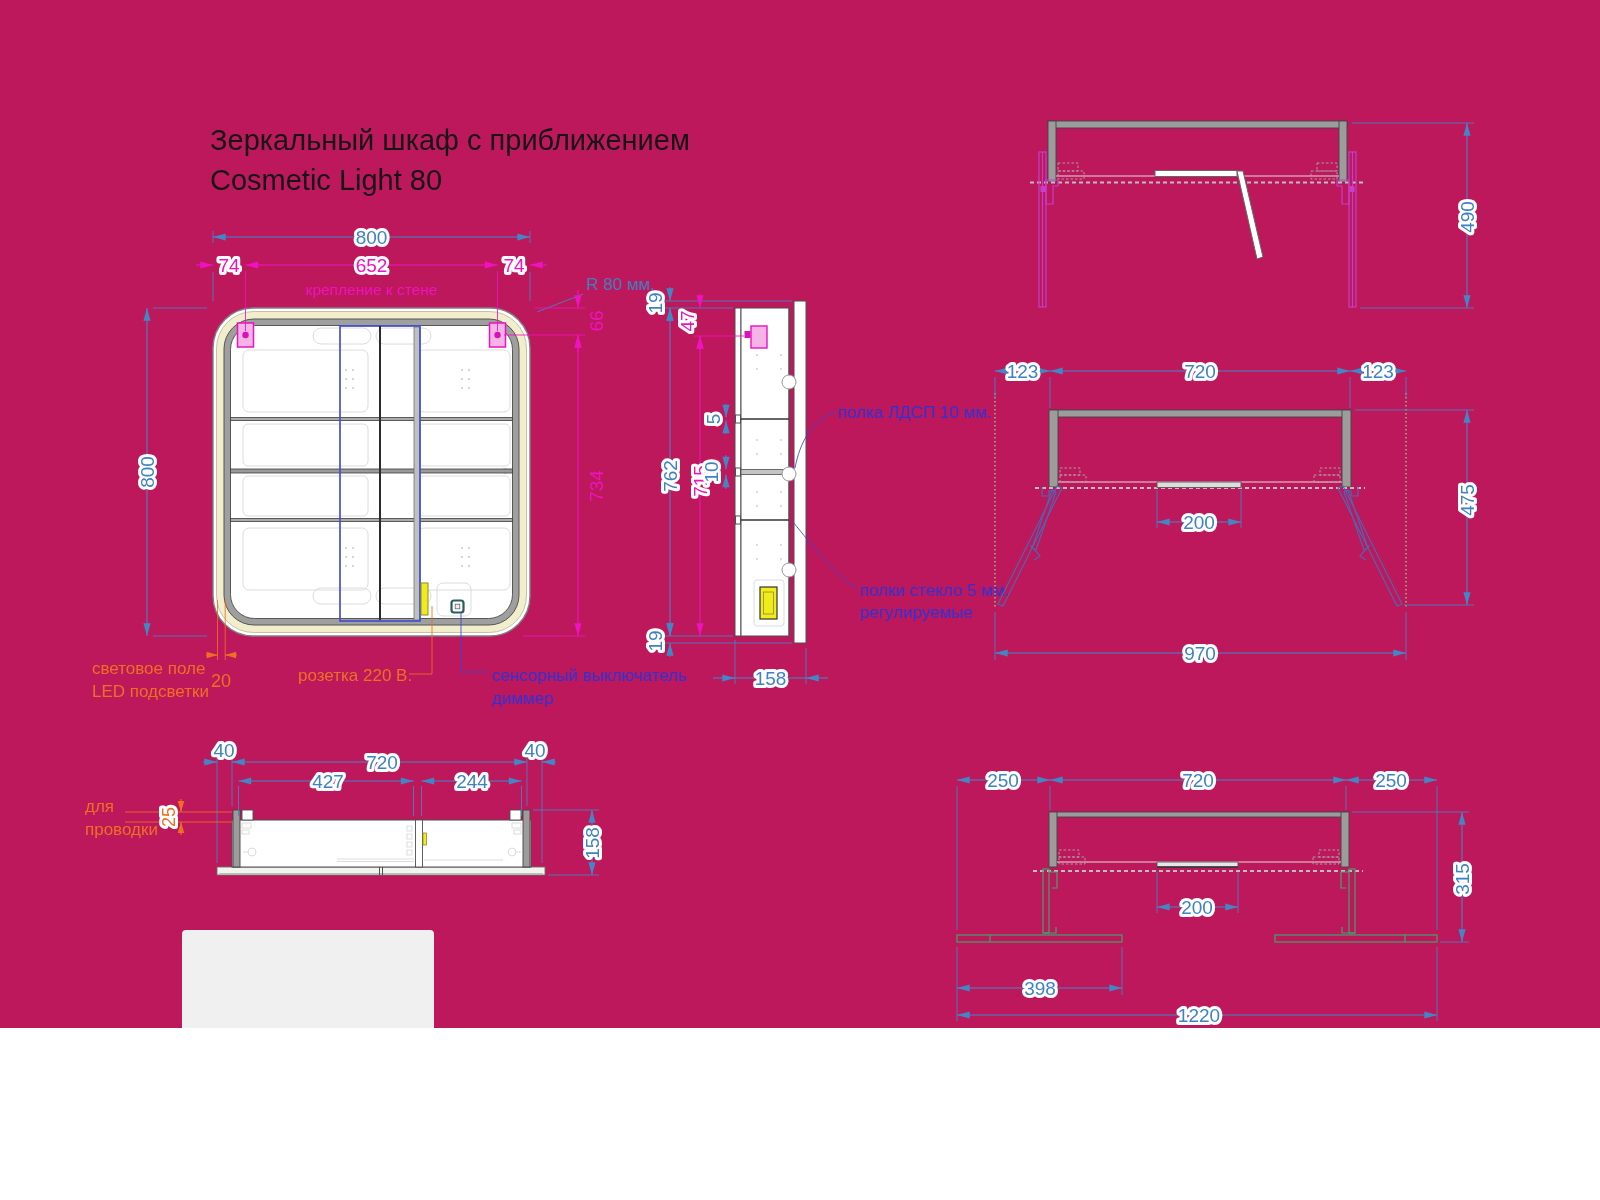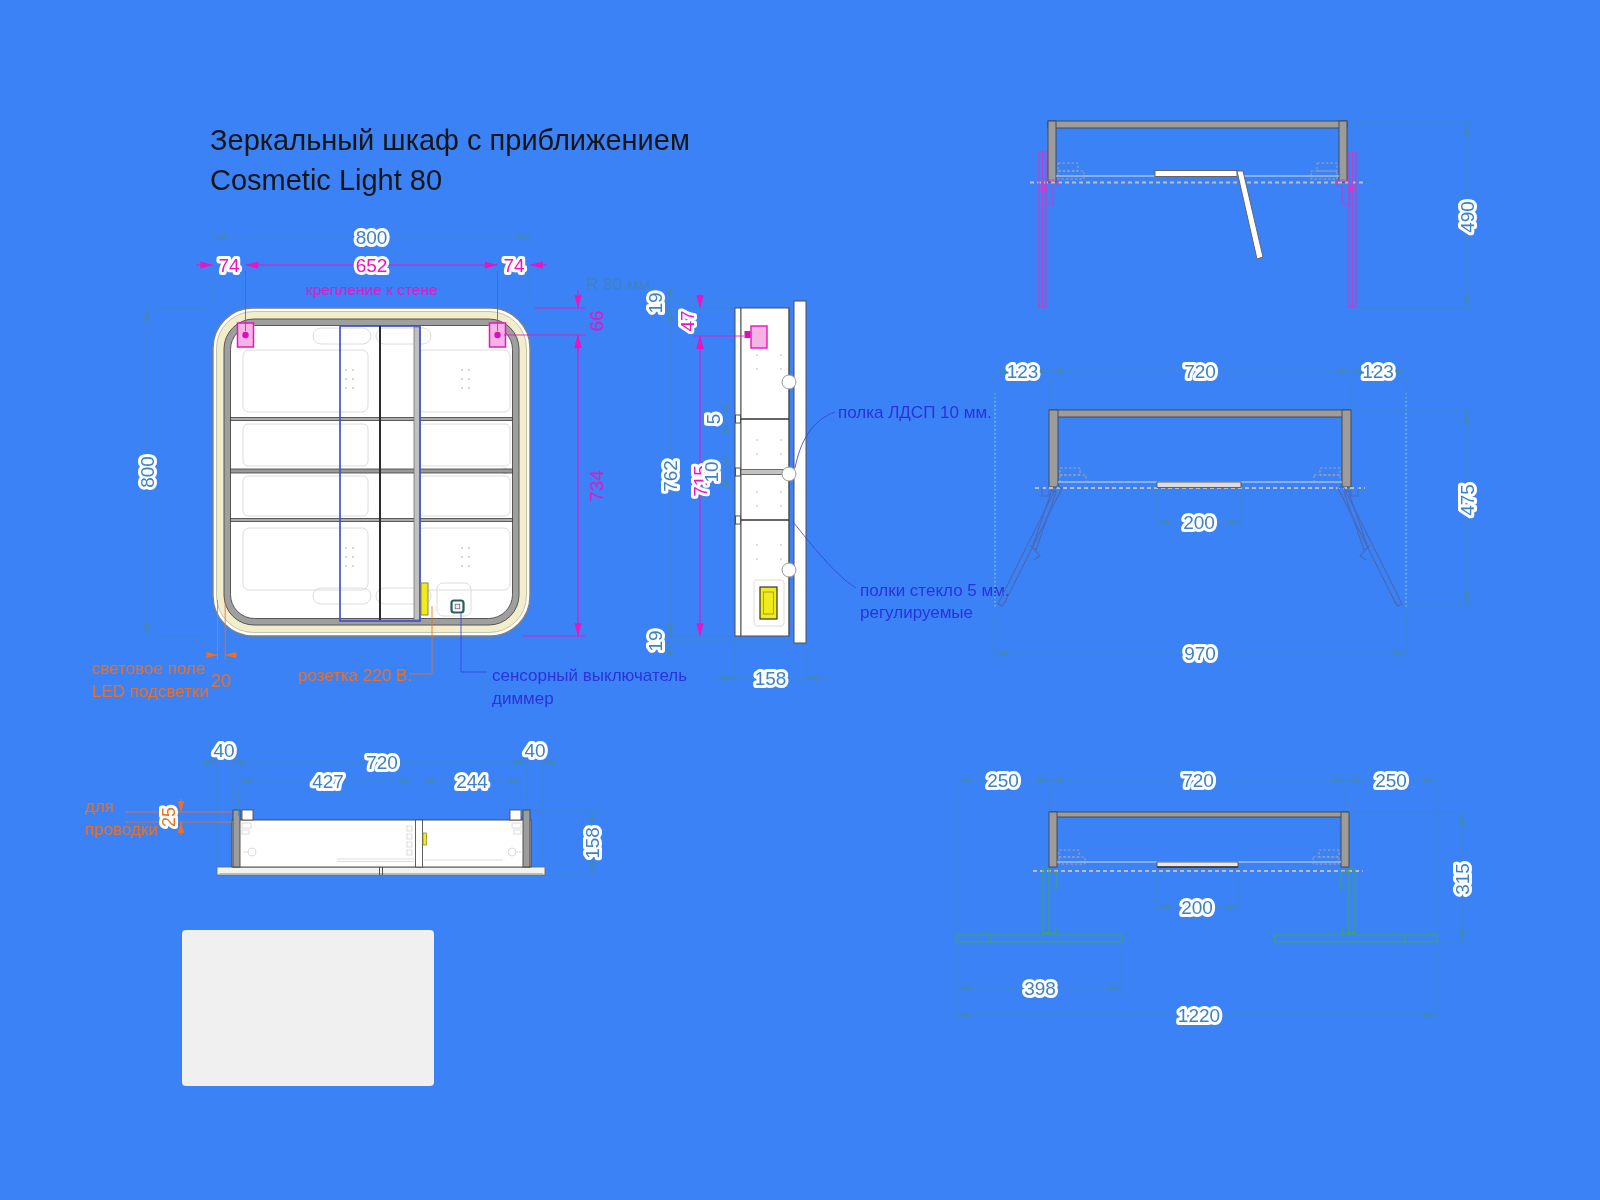--- a/index.html
+++ b/index.html
@@ -1,16 +1,16 @@
 <!DOCTYPE html>
 <html><head>
 <meta charset="utf-8">
 <style>
   html,body{margin:0;padding:0;background:#ffffff;}
-  .stage{position:relative;width:1600px;height:1200px;background:#3b82f6;overflow:hidden;text-align:center;}
+  .stage{position:relative;width:1600px;height:1028px;background:#be185d;overflow:hidden;text-align:center;}
   svg text{font-family:"Liberation Sans","DejaVu Sans",sans-serif;}
   
   .ttl{fill:#161616;font-size:29px;}
   .tb {fill:#3e82c4;font-size:19px;}
   .tm {fill:#ee12c1;font-size:19px;}
   .to {fill:#ed7021;font-size:18px;}
   .tlb{fill:#2b33d8;font-size:17px;}
   .tlo{fill:#ed7021;font-size:17px;}
   .tlm{fill:#ee12c1;font-size:15.5px;}
   .tbs{fill:#3e82c4;font-size:17px;}

